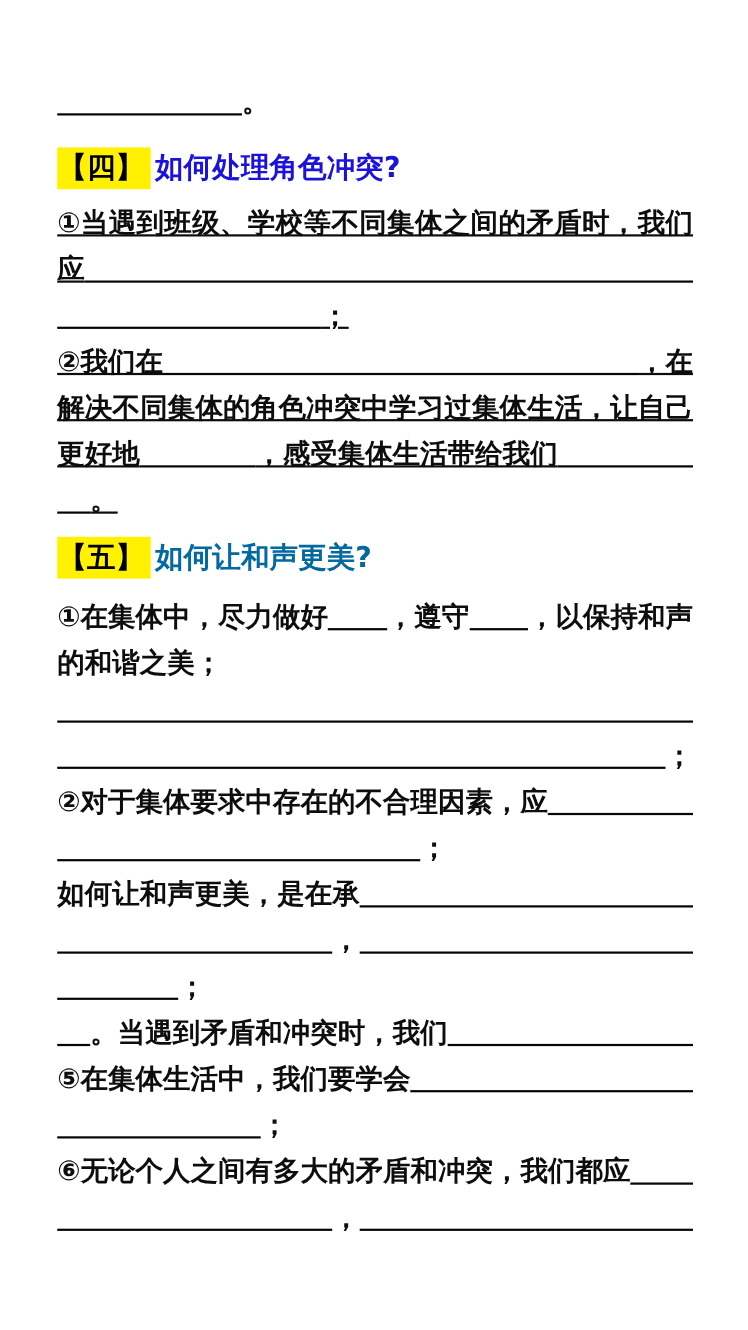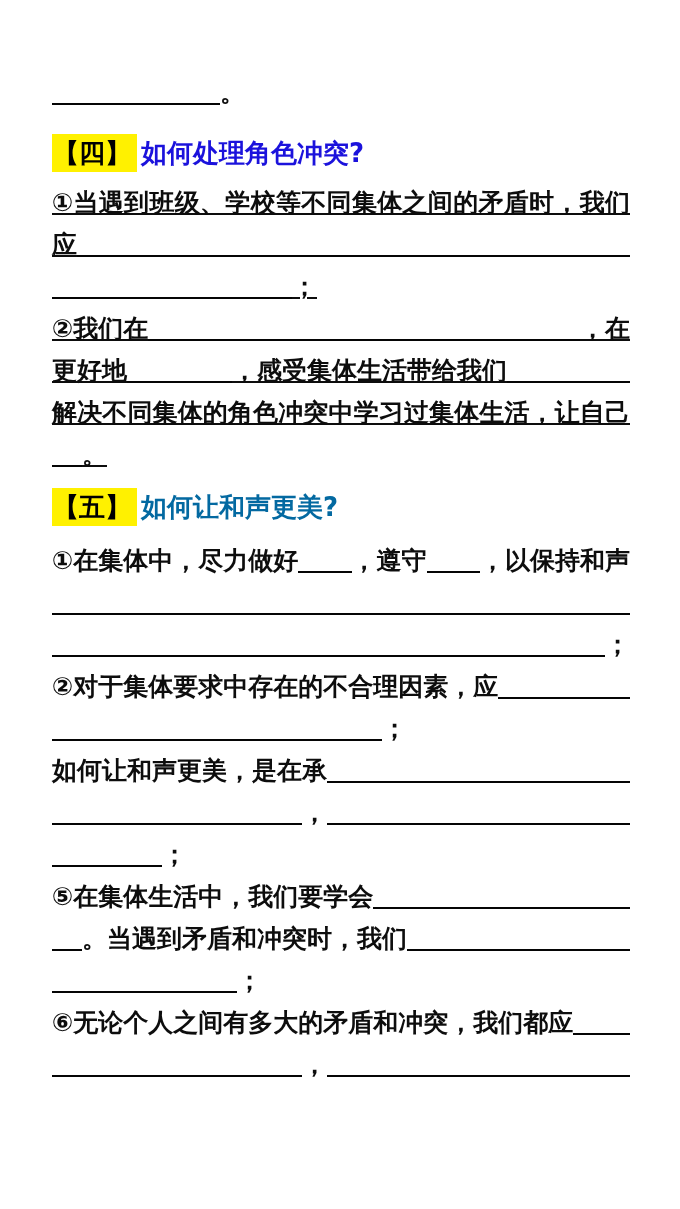--- a/index.html
+++ b/index.html
@@ -77,38 +77,39 @@
 
   <div class="header">
     <span class="tag" style="background: rgb(255, 241, 0);">【四】</span>
     <span class="title" style="color: rgb(27, 18, 220); text-align: center;">如何处理角色冲突?</span>
   </div>
   <div class="body4">
       <div class="line"><span class="txt just">①当遇到班级、学校等不同集体之间的矛盾时，我们</span></div>
       <div class="line"><span class="txt">应</span><span class="blank grow" style="border-bottom-color: rgb(5, 5, 5);"></span></div>
       <div class="line"><span class="blank" style="width: 240px; border-bottom-color: rgb(5, 5, 5);"></span><span class="txt">；</span></div>
       <div class="line"><span class="txt">②我们在</span><span class="blank grow" style="border-bottom-color: rgb(5, 5, 5);"></span><span class="txt">，在</span></div>
+      <div class="line"><span class="txt just">解决不同集体的角色冲突中学习过集体生活，让自己</span></div>
       <div class="line"><span class="txt">更好地</span><span class="blank" style="width: 105px; border-bottom-color: rgb(5, 5, 5);"></span><span class="txt">，感受集体生活带给我们</span><span class="blank grow" style="border-bottom-color: rgb(5, 5, 5);"></span></div>
-      <div class="line"><span class="txt just">解决不同集体的角色冲突中学习过集体生活，让自己</span></div>
       <div class="line"><span class="blank" style="width: 30px; border-bottom-color: rgb(5, 5, 5);"></span><span class="txt">。</span></div>
     </div>
 
   <div class="header header5">
     <span class="tag" style="background: rgb(255, 241, 0);">【五】</span>
     <span class="title" style="color: #0369a1;">如何让和声更美?</span>
   </div>
   <div class="body5">
       <div class="line"><span class="txt">①在集体中，尽力做好</span><span class="blank grow" style="border-bottom-color: rgb(5, 5, 5);"></span><span class="txt">，遵守</span><span class="blank grow" style="border-bottom-color: rgb(5, 5, 5);"></span><span class="txt">，以保持和声</span></div>
+      <div class="line"><span class="txt">的和谐之美；</span></div>
       <div class="line"><span class="blank grow" style="border-bottom-color: rgb(5, 5, 5);"></span></div>
       <div class="line"><span class="blank grow" style="border-bottom-color: rgb(5, 5, 5);"></span><span class="txt">；</span></div>
       <div class="line"><span class="txt">②对于集体要求中存在的不合理因素，应</span><span class="blank grow" style="border-bottom-color: rgb(5, 5, 5);"></span></div>
       <div class="line"><span class="blank" style="width: 330px; border-bottom-color: rgb(5, 5, 5);"></span><span class="txt">；</span></div>
       <div class="line"><span class="txt">如何让和声更美，是在承</span><span class="blank grow" style="border-bottom-color: rgb(5, 5, 5);"></span></div>
       <div class="line"><span class="blank" style="width: 250px; border-bottom-color: rgb(5, 5, 5);"></span><span class="txt">，</span><span class="blank grow" style="border-bottom-color: rgb(5, 5, 5);"></span></div>
       <div class="line"><span class="blank" style="width: 110px; border-bottom-color: rgb(5, 5, 5);"></span><span class="txt">；</span></div>
+      <div class="line"><span class="blank" style="width: 30px; border-bottom-color: rgb(5, 5, 5);"></span><span class="txt">。当遇到矛盾和冲突时，我们</span><span class="blank grow" style="border-bottom-color: rgb(5, 5, 5);"></span></div>
       <div class="line"><span class="txt">⑤在集体生活中，我们要学会</span><span class="blank grow" style="border-bottom-color: rgb(5, 5, 5);"></span></div>
-      <div class="line"><span class="blank" style="width: 30px; border-bottom-color: rgb(5, 5, 5);"></span><span class="txt">。当遇到矛盾和冲突时，我们</span><span class="blank grow" style="border-bottom-color: rgb(5, 5, 5);"></span></div>
       <div class="line"><span class="blank" style="width: 185px; border-bottom-color: rgb(5, 5, 5);"></span><span class="txt">；</span></div>
       <div class="line"><span class="txt">⑥无论个人之间有多大的矛盾和冲突，我们都应</span><span class="blank grow" style="border-bottom-color: rgb(5, 5, 5);"></span></div>
       <div class="line"><span class="blank" style="width: 250px; border-bottom-color: rgb(5, 5, 5);"></span><span class="txt">，</span><span class="blank grow" style="border-bottom-color: rgb(5, 5, 5);"></span></div>
     </div>
 
 </div>
 
 </body></html>

